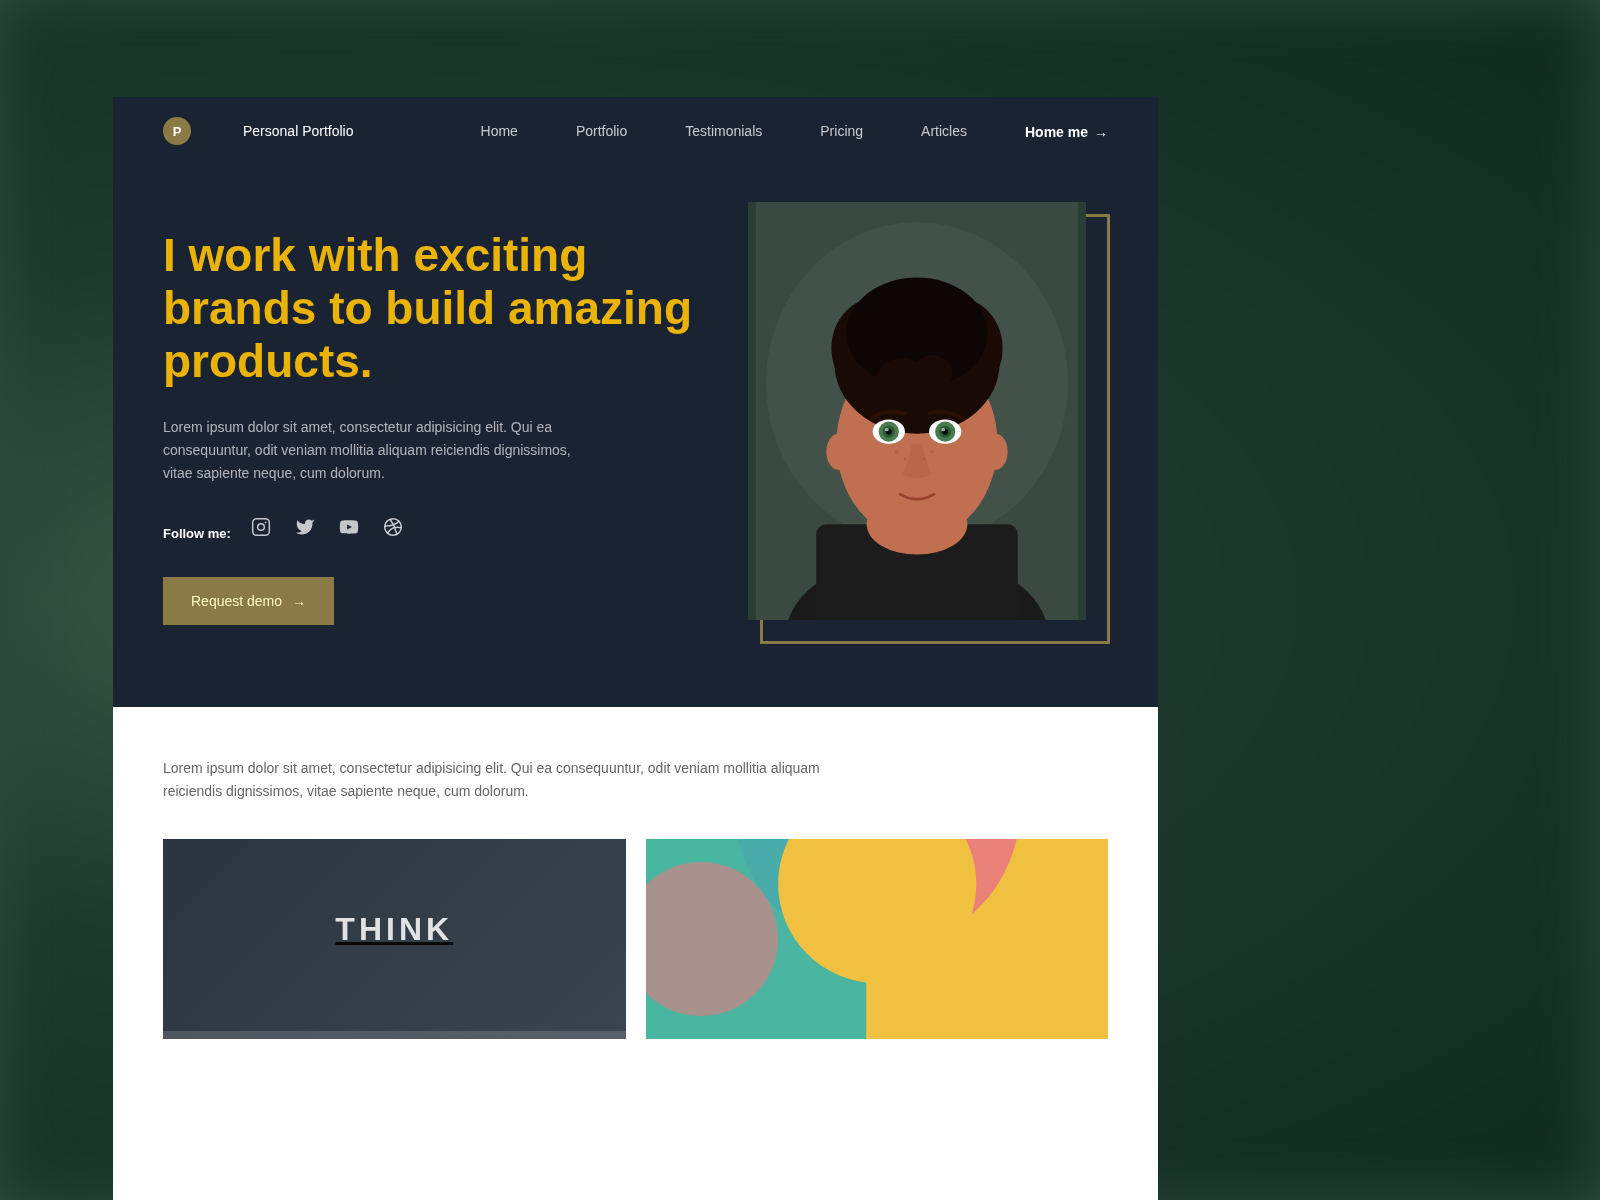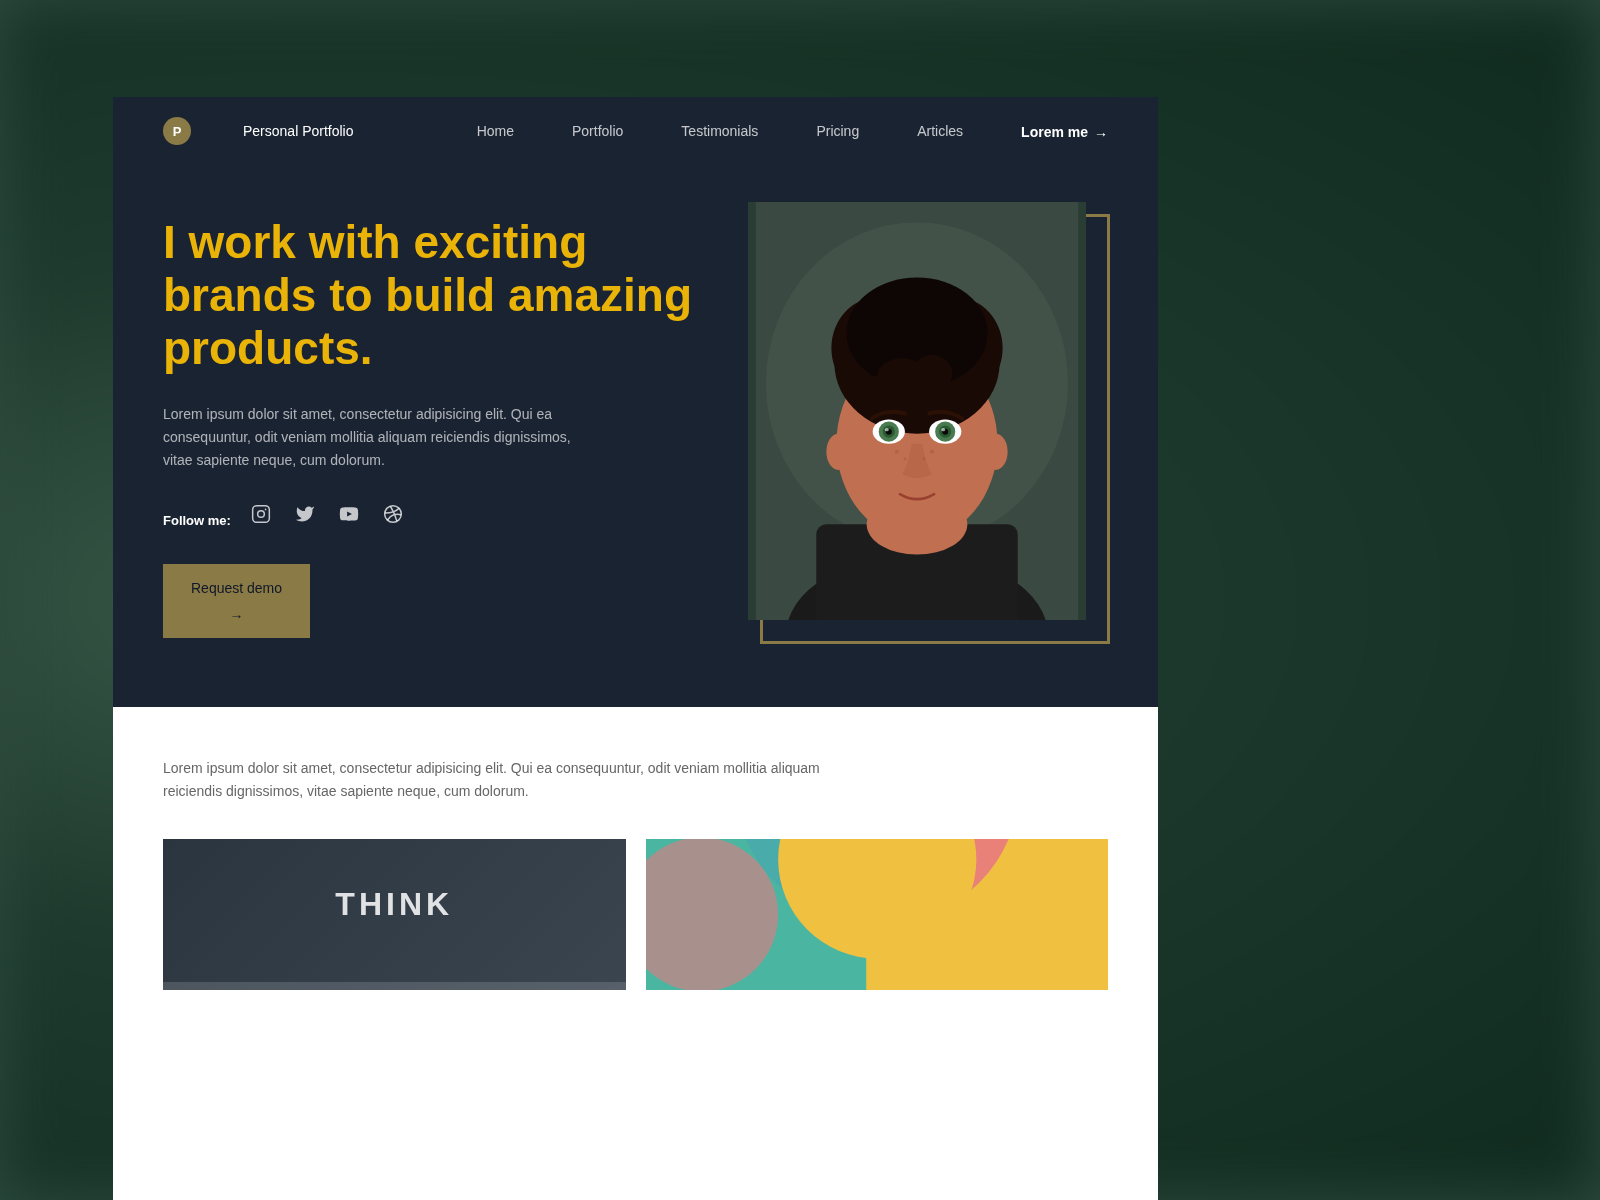--- a/index.html
+++ b/index.html
@@ -151,27 +151,26 @@
       color: rgba(255,255,255,0.75);
       font-size: 18px;
       cursor: pointer;
     }
 
     .cta-btn {
       display: inline-flex;
       align-items: center;
       gap: 10px;
       background: #8a7a45;
-      color: #0f172a;
+      color: #fef9c3;
       padding: 16px 28px;
       font-size: 14px;
       border: none;
       cursor: pointer;
       font-weight: 500;
-      flex-direction: column;
     }
 
     
     .hero-image-wrap {
       position: relative;
       width: 350px;
       height: 430px;
       flex-shrink: 0;
       margin-right: 10px;
     }
@@ -224,23 +223,24 @@
       margin-bottom: 36px;
     }
 
     .projects-grid {
       display: flex;
       gap: 20px;
     }
 
     .project-card {
       flex: 1;
-      height: 151px;
+      height: 200px;
       overflow: hidden;
       position: relative;
+      text-decoration: underline;
     }
 
     .project-card-think {
       background: linear-gradient(135deg, #2a3540 0%, #3a4550 100%);
       display: flex;
       align-items: center;
       justify-content: center;
     }
 
     .think-text {
@@ -274,21 +274,21 @@
         <span class="logo-text">Personal Portfolio</span>
       </div>
       <ul class="nav-links">
         <li><a href="#">Home</a></li>
         <li><a href="#">Portfolio</a></li>
         <li><a href="#">Testimonials</a></li>
         <li><a href="#">Pricing</a></li>
         <li><a href="#">Articles</a></li>
         <li>
           <a href="#" class="nav-hire">
-            <span>Lorem me</span>
+            <span>Home me</span>
             <span>→</span>
           </a>
         </li>
       </ul>
     </nav>
 
     <div class="hero-content">
       <div class="hero-left">
         <h1 class="hero-heading">I work with exciting brands to build amazing products.</h1>
         <p class="hero-desc">Lorem ipsum dolor sit amet, consectetur adipisicing elit. Qui ea consequuntur, odit veniam mollitia aliquam reiciendis dignissimos, vitae sapiente neque, cum dolorum.</p>

